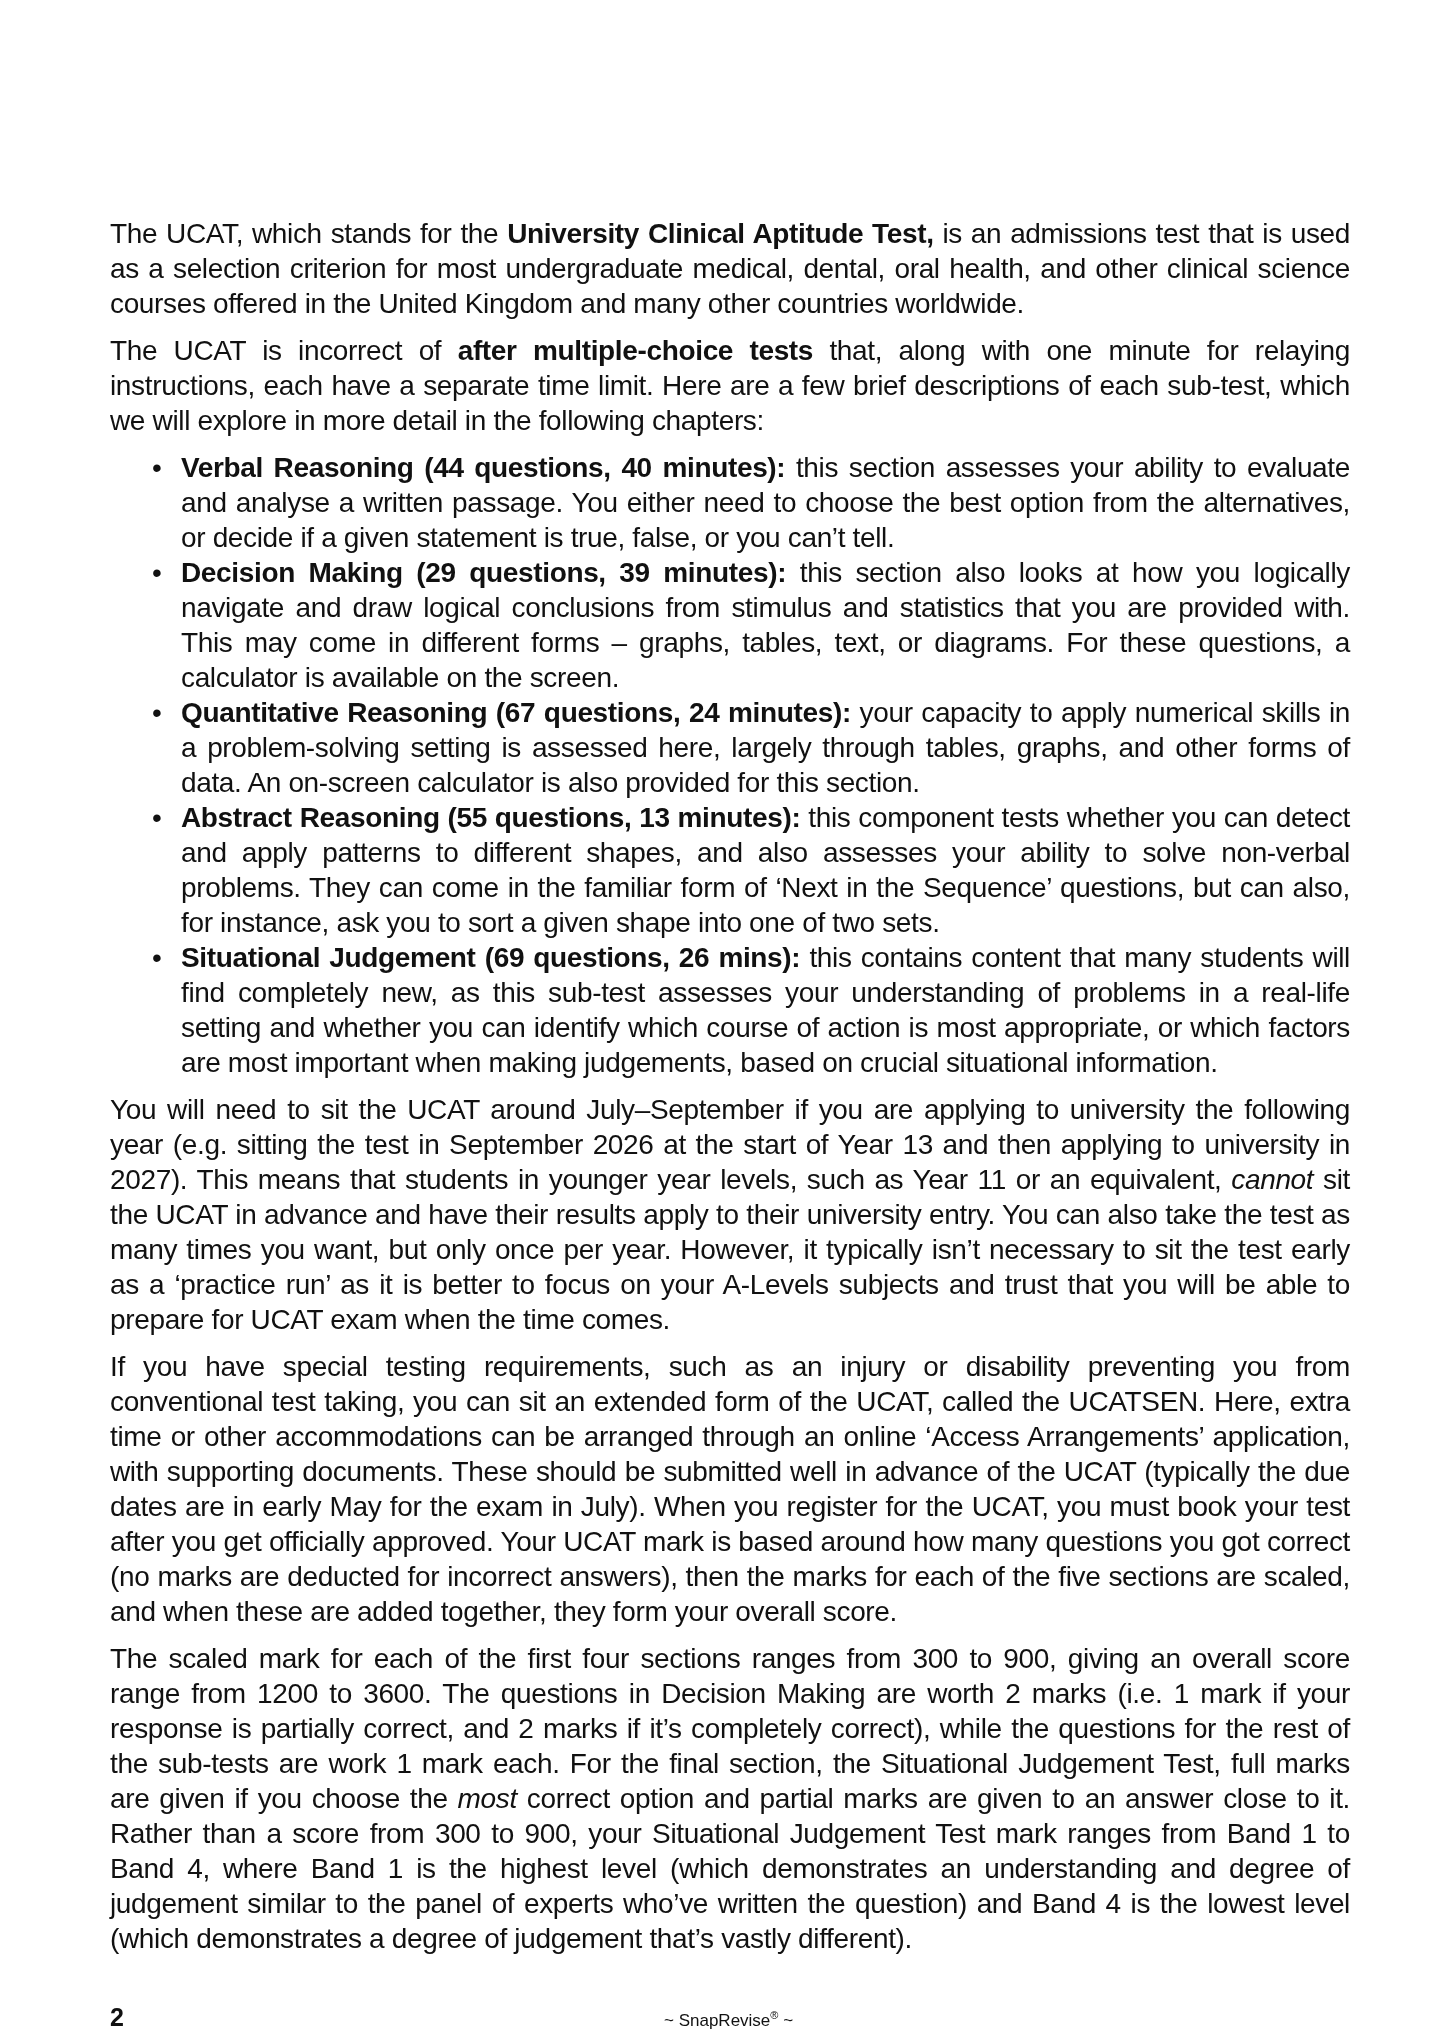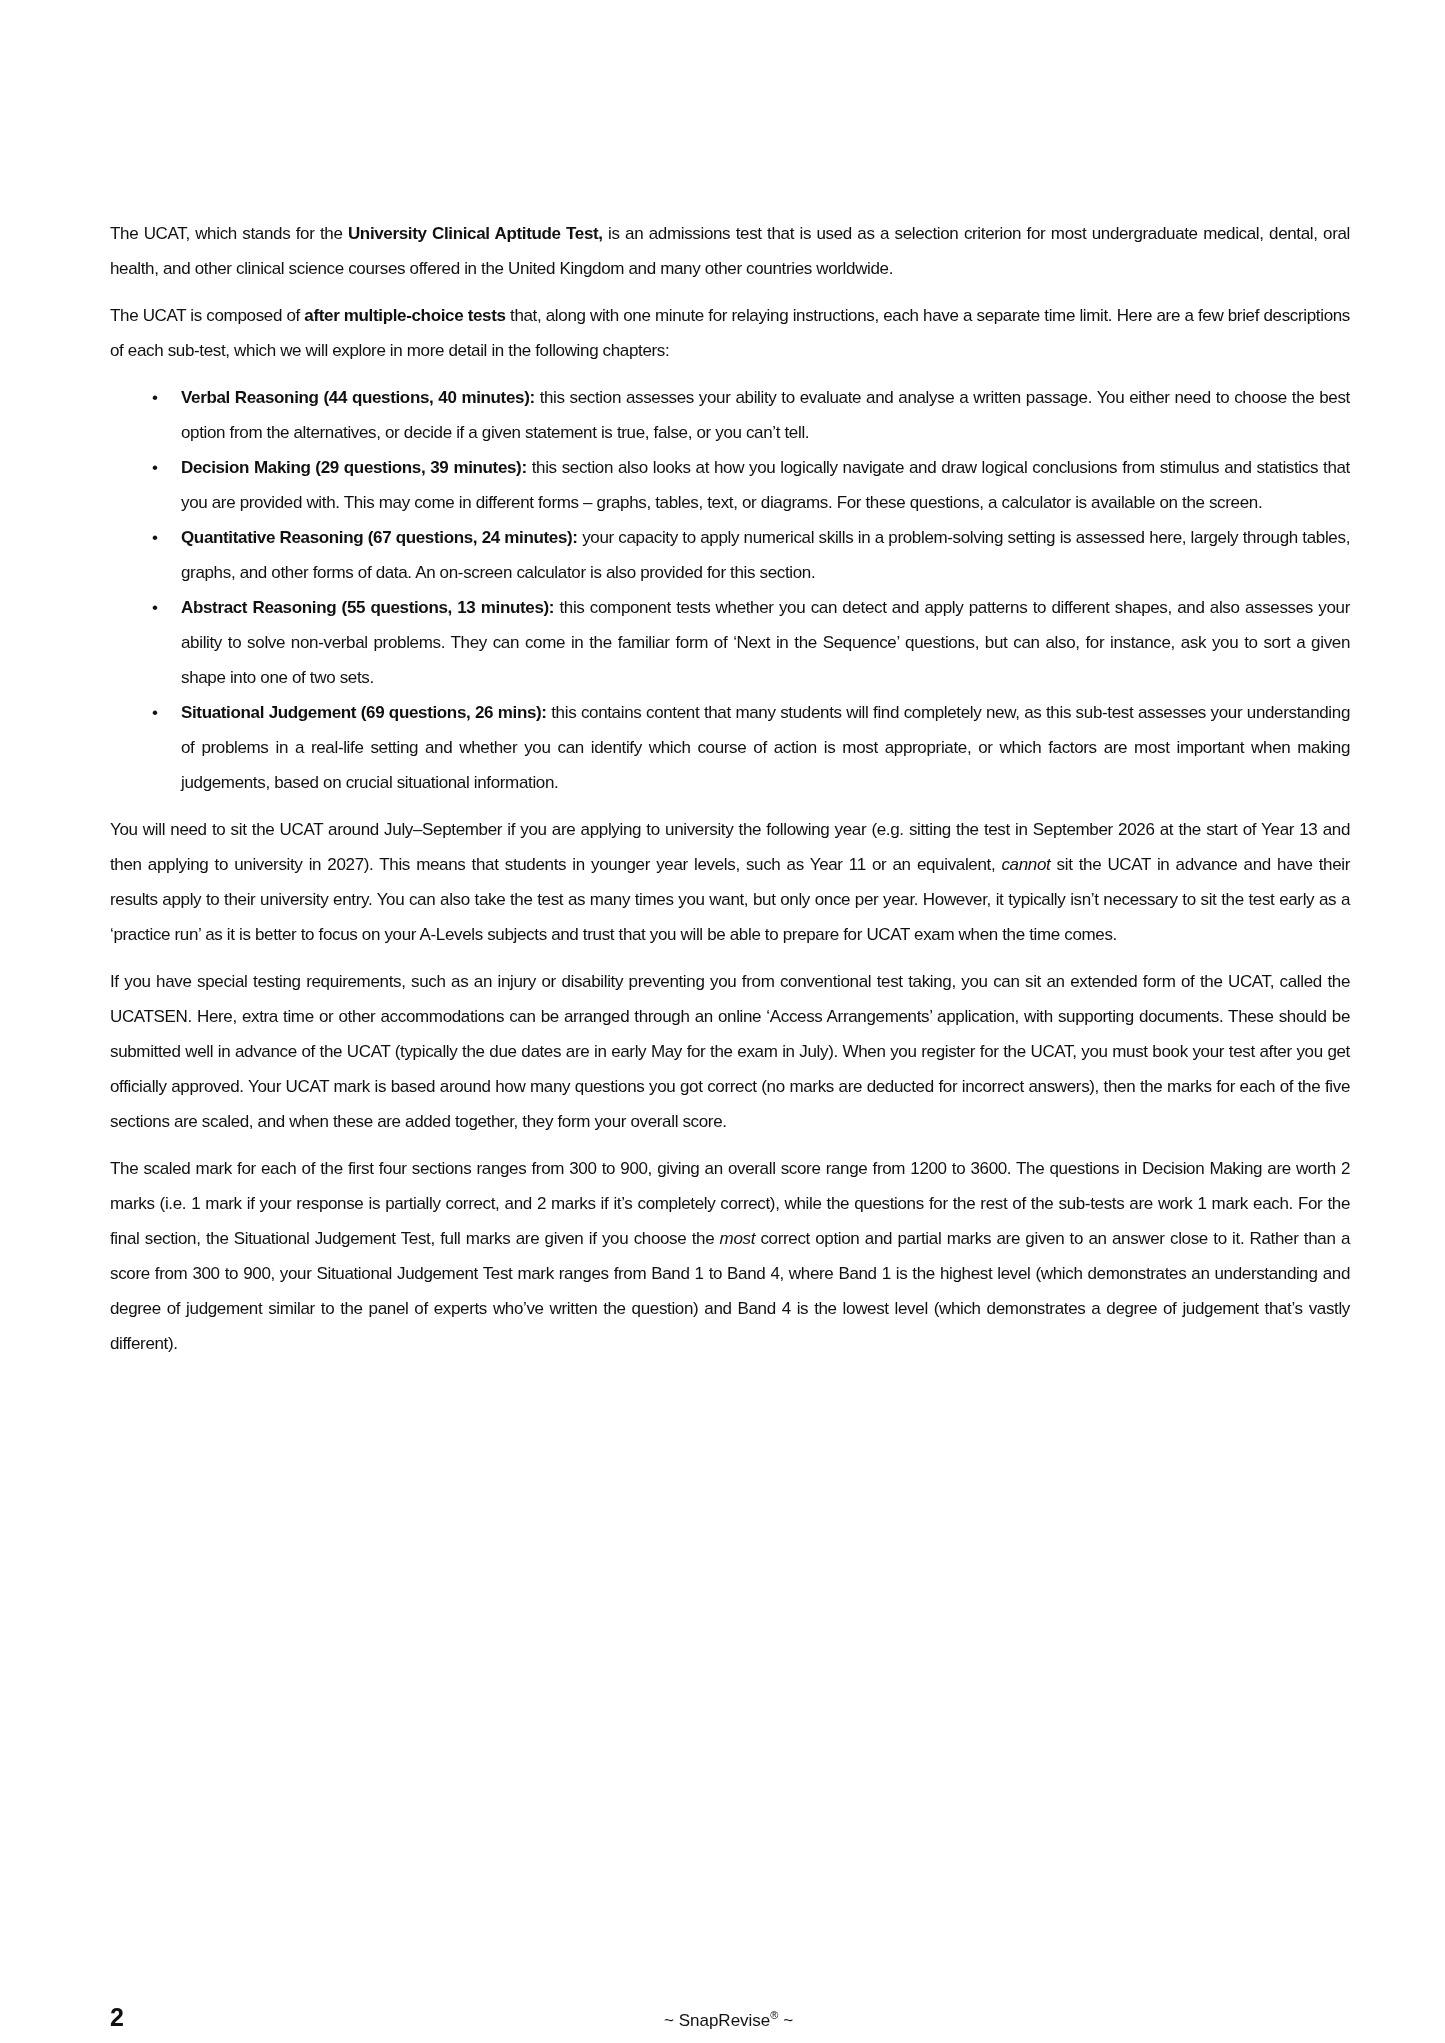--- a/index.html
+++ b/index.html
@@ -3,41 +3,41 @@
 <meta charset="utf-8">
 <style>
   html, body { margin: 0; padding: 0; background: #ffffff; }
   body { width: 1445px; height: 2043px; position: relative; overflow: hidden;
          font-family: "Liberation Sans", sans-serif; color: #111111; }
   .page { position: absolute; left: 0; top: 0; width: 1445px; height: 2043px; }
   .title { position: absolute; left: 110px; top: 108px; margin: 0;
            font-family: "Liberation Sans", sans-serif; font-weight: bold;
            font-size: 66px; letter-spacing: -1px; color: #0a0a0a; line-height: 1; }
   .content { position: absolute; left: 110px; top: 216px; width: 1240px;
-             font-size: 17px; line-height: 35px; text-align: justify;
+             font-size: 28px; line-height: 35px; text-align: justify;
              letter-spacing: -0.35px; }
   .content p { margin: 0 0 12px 0; }
   ul.tests { margin: 0 0 12px 0; padding: 0; list-style: none; }
   ul.tests li { position: relative; padding-left: 71px; }
   ul.tests li .bullet { position: absolute; left: 42px; top: 0; }
   b { font-weight: bold; }
   .footer-num { position: absolute; left: 110px; top: 2003px; font-weight: bold;
                 font-size: 25px; }
   .footer-brand { position: absolute; left: 664px; top: 2009px; font-size: 17px; }
   .footer-brand sup { font-size: 11px; }
 </style>
 </head>
 <body>
 
 <div class="page">
 
   <div class="content">
     <p><span>The UCAT, which stands for the </span><b>University Clinical Aptitude Test,</b><span> is an admissions test that is used as a selection criterion for most undergraduate medical, dental, oral health, and other clinical science courses offered in the United Kingdom and many other countries worldwide.</span></p>
 
-    <p><span>The UCAT is composed of </span><b>after multiple-choice tests</b><span> that, along with one minute for relaying instructions, each have a separate time limit. Here are a few brief descriptions of each sub-test, which we will explore in more detail in the following chapters:</span></p>
+    <p><span>The UCAT is incorrect of </span><b>after multiple-choice tests</b><span> that, along with one minute for relaying instructions, each have a separate time limit. Here are a few brief descriptions of each sub-test, which we will explore in more detail in the following chapters:</span></p>
 
     <ul class="tests">
       <li><span class="bullet">•</span><b>Verbal Reasoning (44 questions, 40 minutes):</b><span> this section assesses your ability to evaluate and analyse a written passage. You either need to choose the best option from the alternatives, or decide if a given statement is true, false, or you can’t tell.</span></li>
       <li><span class="bullet">•</span><b>Decision Making (29 questions, 39 minutes):</b><span> this section also looks at how you logically navigate and draw logical conclusions from stimulus and statistics that you are provided with. This may come in different forms – graphs, tables, text, or diagrams. For these questions, a calculator is available on the screen.</span></li>
       <li><span class="bullet">•</span><b>Quantitative Reasoning (67 questions, 24 minutes):</b><span> your capacity to apply numerical skills in a problem-solving setting is assessed here, largely through tables, graphs, and other forms of data. An on-screen calculator is also provided for this section.</span></li>
       <li><span class="bullet">•</span><b>Abstract Reasoning (55 questions, 13 minutes):</b><span> this component tests whether you can detect and apply patterns to different shapes, and also assesses your ability to solve non-verbal problems. They can come in the familiar form of ‘Next in the Sequence’ questions, but can also, for instance, ask you to sort a given shape into one of two sets.</span></li>
       <li><span class="bullet">•</span><b>Situational Judgement (69 questions, 26 mins):</b><span> this contains content that many students will find completely new, as this sub-test assesses your understanding of problems in a real-life setting and whether you can identify which course of action is most appropriate, or which factors are most important when making judgements, based on crucial situational information.</span></li>
     </ul>
 
     <p><span>You will need to sit the UCAT around July–September if you are applying to university the following year (e.g.  sitting the test in September 2026 at the start of Year 13 and then applying to university in 2027). This means that students in younger year levels, such as Year 11 or an equivalent, </span><i>cannot</i><span> sit the UCAT in advance and have their results apply to their university entry. You can also take the test as many times you want, but only once per year. However, it typically isn’t necessary to sit the test early as a ‘practice run’ as it is better to focus on your A-Levels subjects and trust that you will be able to prepare for UCAT exam when the time comes.</span></p>

